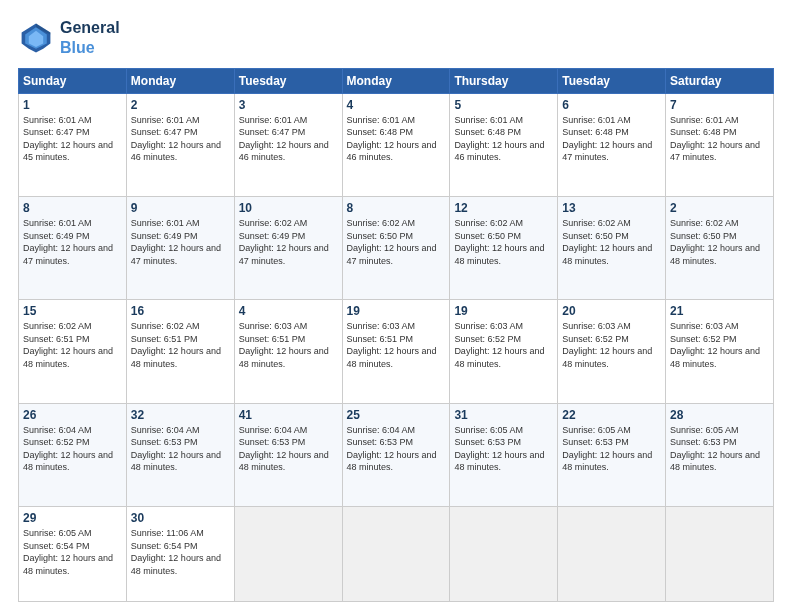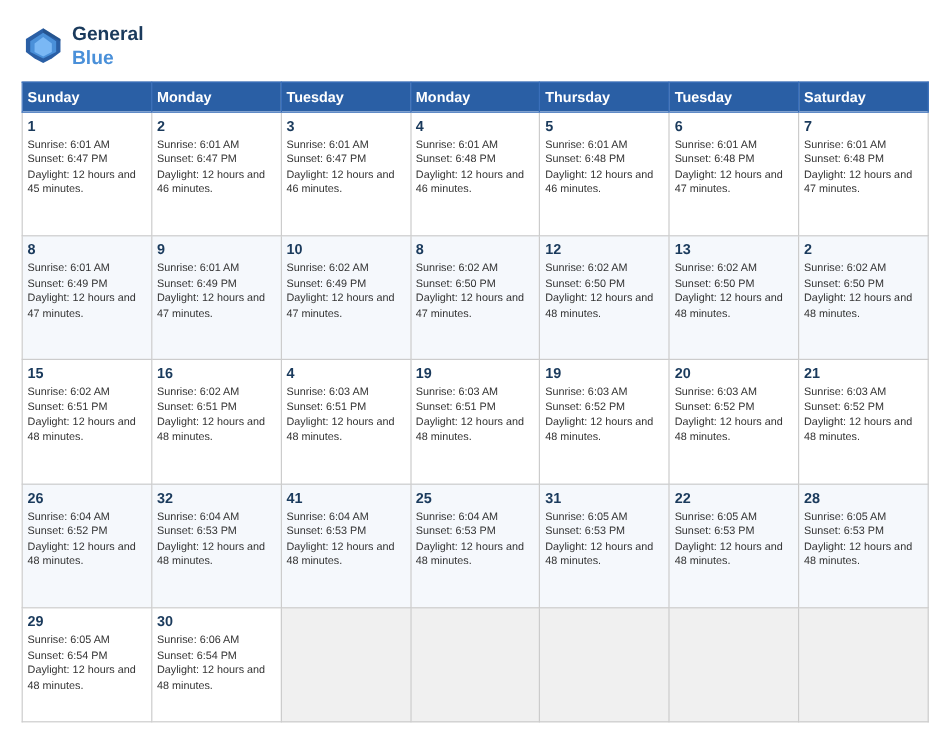--- a/index.html
+++ b/index.html
@@ -312,21 +312,21 @@
         </tr>
         <tr class="last-row">
           <td>
         <span class="day-num">29</span>
         <span class="cell-text">Sunrise: 6:05 AM</span><br>
         <span class="cell-text">Sunset: 6:54 PM</span><br>
         <span class="cell-text">Daylight: 12 hours and 48 minutes.</span>
       </td>
           <td>
         <span class="day-num">30</span>
-        <span class="cell-text">Sunrise: 6:06 AM</span><br>
+        <span class="cell-text">Sunrise: 11:06 AM</span><br>
         <span class="cell-text">Sunset: 6:54 PM</span><br>
         <span class="cell-text">Daylight: 12 hours and 48 minutes.</span>
       </td>
           <td class="empty-cell"></td>
           <td class="empty-cell"></td>
           <td class="empty-cell"></td>
           <td class="empty-cell"></td>
           <td class="empty-cell"></td>
         </tr>
       </tbody>

